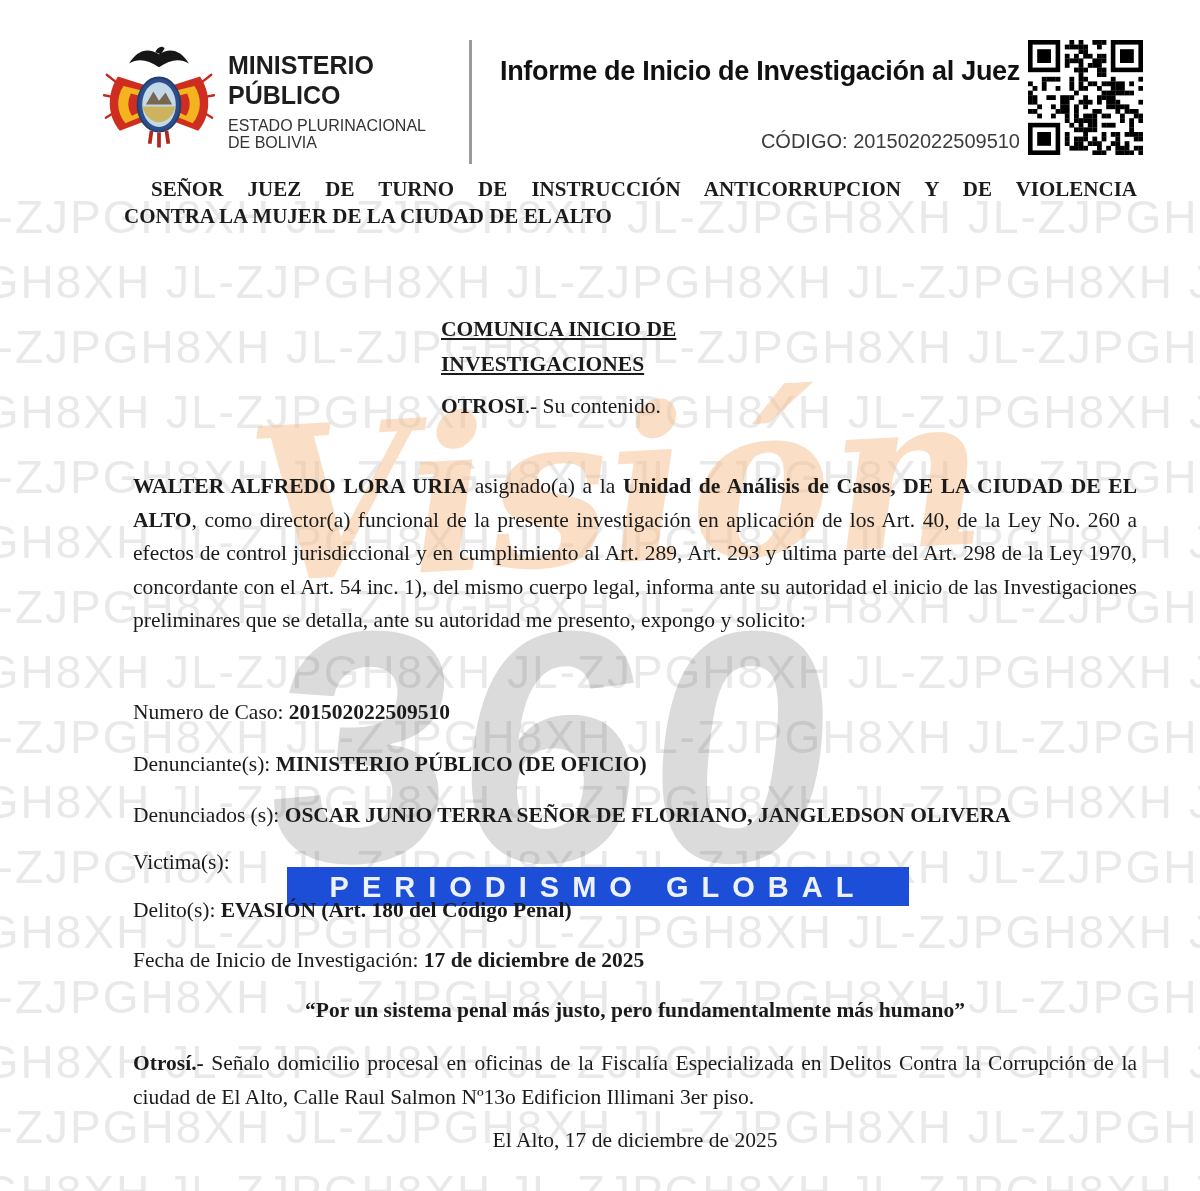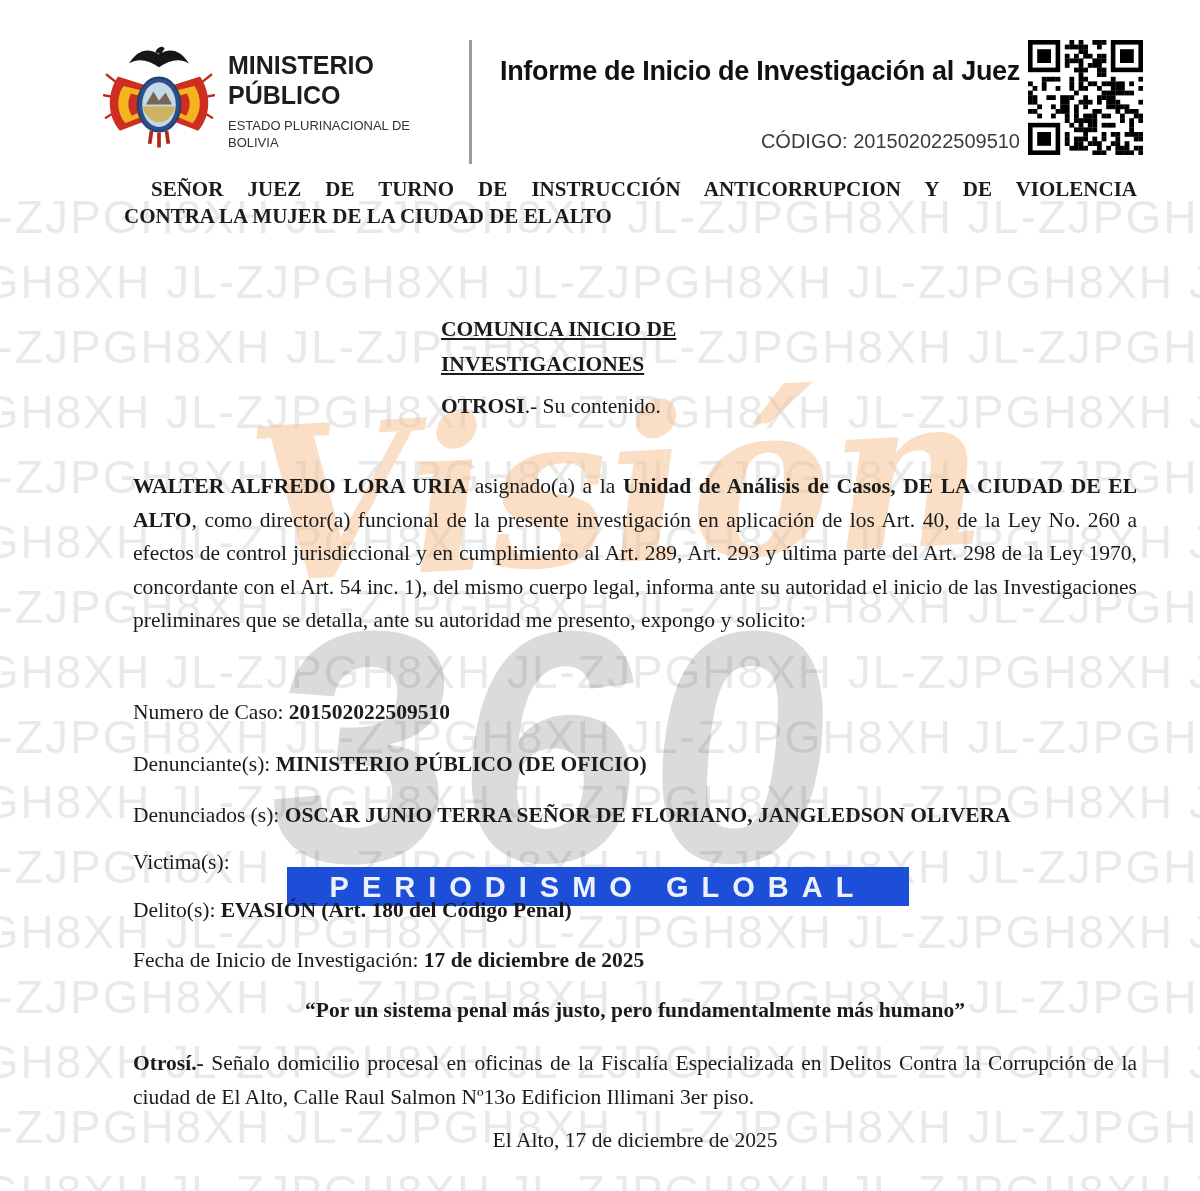--- a/index.html
+++ b/index.html
@@ -39,21 +39,21 @@
     color:rgba(255,255,255,0.92);
   }
 
   
   .hdr-logo { position:absolute; left:103px; top:38px; }
   .hdr-ministry {
     position:absolute; left:228px; top:50px; width:215px;
     font-family:"Liberation Sans",sans-serif;
   }
   .hdr-ministry .name { font-size:25px; font-weight:bold; line-height:30px; color:#1d1d1d; }
-  .hdr-ministry .sub  { margin-top:7px; font-size:13px; line-height:17px; color:#333; }
+  .hdr-ministry .sub  { margin-top:7px; font-size:16px; line-height:17px; color:#333; }
   .hdr-divider { position:absolute; left:469px; top:40px; width:3px; height:124px; background:#9b9b9b; }
   .hdr-title {
     position:absolute; left:480px; top:54px; width:540px; text-align:right;
     font-family:"Liberation Sans",sans-serif; font-weight:bold;
     font-size:27px; line-height:34px; letter-spacing:-0.3px; color:#111;
   }
   .hdr-code {
     position:absolute; left:480px; top:130px; width:540px; text-align:right;
     font-family:"Liberation Sans",sans-serif; font-size:20px; color:#3c3c3c;
   }

